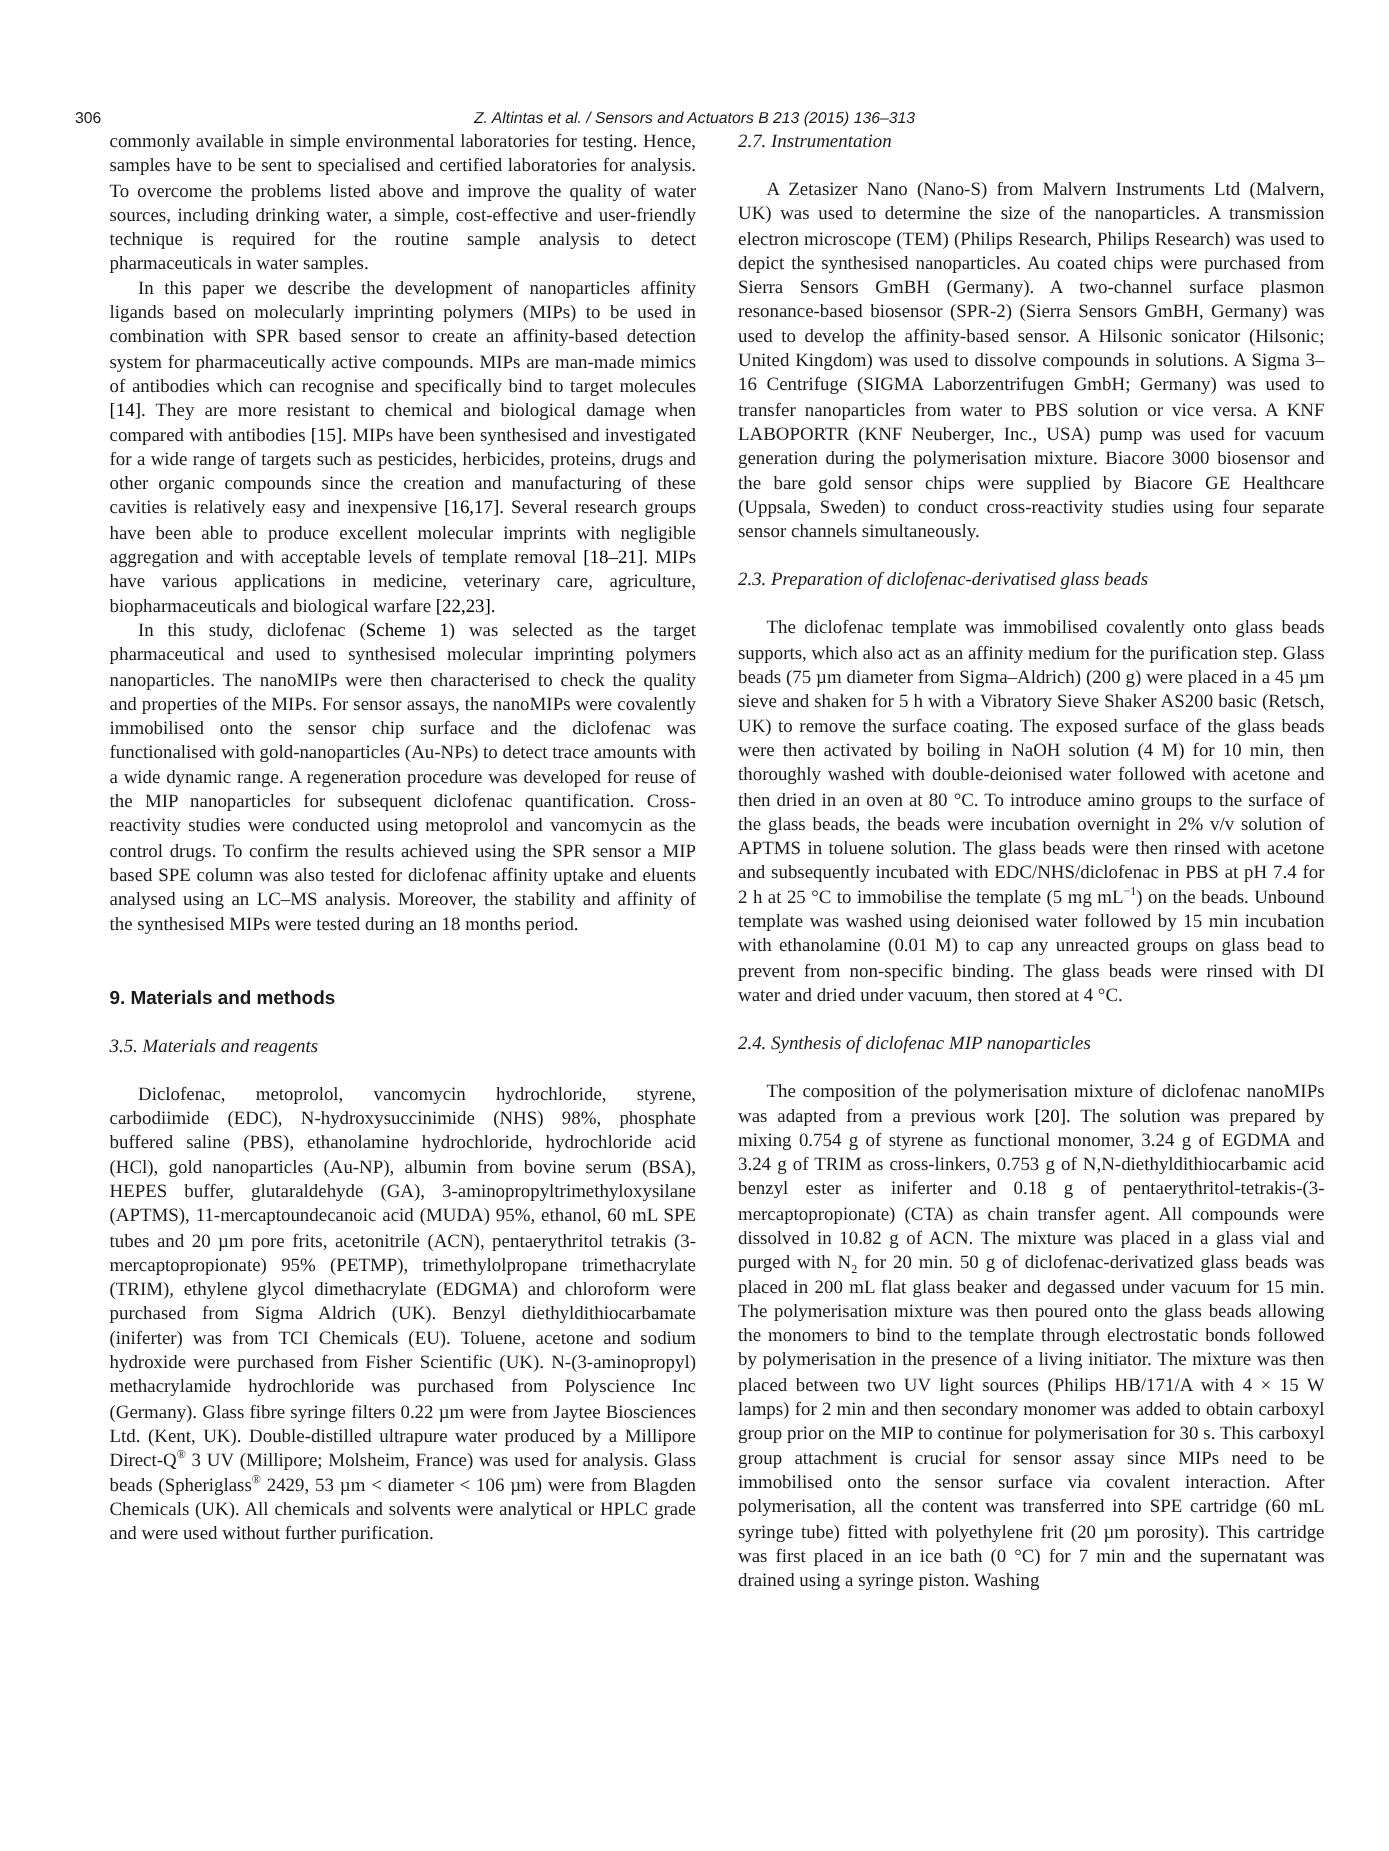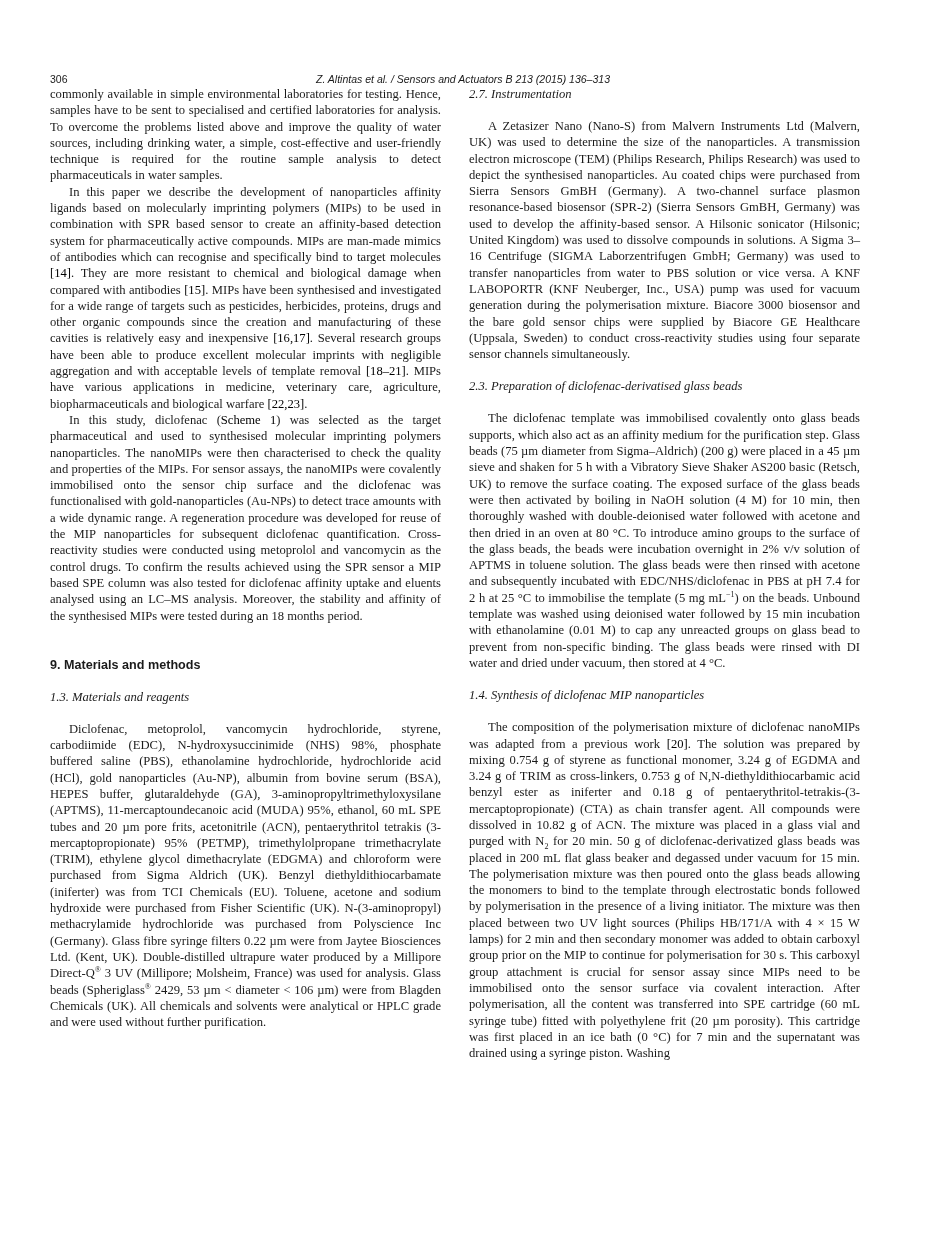--- a/index.html
+++ b/index.html
@@ -3,21 +3,21 @@
 <meta charset="utf-8">
 <style>
   html, body { margin: 0; padding: 0; background: #ffffff; }
   body { width: 926px; height: 1234px; position: relative; overflow: hidden;
          font-family: "Liberation Serif", "DejaVu Serif", serif; color: #1a1a1a; }
   .header { position: absolute; top: 73px; left: 50px; right: 50px; height: 14px;
             font-size: 10.5px; font-family: "Liberation Sans", sans-serif; }
   .page-num { position: absolute; left: 0; top: 0; }
   .running-head { position: absolute; left: 0; right: 0; text-align: center; font-style: italic; }
   .col { position: absolute; top: 86px; width: 391px; font-size: 12.6px; line-height: 16.3px;
-         text-align: justify; hyphens: manual; }
+         text-align: justify; hyphens: manual; margin-left: 23px; }
   .col.left { left: 50px; }
   .col.right { left: 469px; }
   p { margin: 0; text-indent: 19px; }
   p.noindent { text-indent: 0; }
   .ref { color: #000000; }
   h2 { font-family: "Liberation Sans", sans-serif; font-size: 12.6px; font-weight: bold; margin: 0; line-height: 16px; }
   h3 { font-style: italic; font-weight: normal; font-size: 12.6px; margin: 0; line-height: 16px; }
   .sp-h2-before { height: 33px; }
   .sp-h3-before { height: 16px; }
   .sp-after-h3 { height: 16px; }
@@ -32,30 +32,30 @@
   <span class="running-head">Z. Altintas et al. / Sensors and Actuators B 213 (2015) 136–313</span>
 </div>
 
 <div class="col left">
   <p class="noindent">commonly available in simple environmental laboratories for testing. Hence, samples have to be sent to specialised and certified laboratories for analysis. To overcome the problems listed above and improve the quality of water sources, including drinking water, a simple, cost-effective and user-friendly technique is required for the routine sample analysis to detect pharmaceuticals in water samples.</p>
   <p><span>In this paper we describe the development of nanoparticles affinity ligands based on molecularly imprinting polymers (MIPs) to be used in combination with SPR based sensor to create an affinity-based detection system for pharmaceutically active compounds. MIPs are man-made mimics of antibodies which can recognise and specifically bind to target molecules </span><a class="ref">[14]</a><span>. They are more resistant to chemical and biological damage when compared with antibodies </span><a class="ref">[15]</a><span>. MIPs have been synthesised and investigated for a wide range of targets such as pesticides, herbicides, proteins, drugs and other organic compounds since the creation and manufacturing of these cavities is relatively easy and inexpensive </span><a class="ref">[16,17]</a><span>. Several research groups have been able to produce excellent molecular imprints with negligible aggregation and with acceptable levels of template removal </span><a class="ref">[18–21]</a><span>. MIPs have various applications in medicine, veterinary care, agriculture, biopharmaceuticals and biological warfare </span><a class="ref">[22,23]</a><span>.</span></p>
   <p><span>In this study, diclofenac (</span><a class="ref">Scheme 1</a><span>) was selected as the target pharmaceutical and used to synthesised molecular imprinting polymers nanoparticles. The nanoMIPs were then characterised to check the quality and properties of the MIPs. For sensor assays, the nanoMIPs were covalently immobilised onto the sensor chip surface and the diclofenac was functionalised with gold-nanoparticles (Au-NPs) to detect trace amounts with a wide dynamic range. A regeneration procedure was developed for reuse of the MIP nanoparticles for subsequent diclofenac quantification. Cross-reactivity studies were conducted using metoprolol and vancomycin as the control drugs. To confirm the results achieved using the SPR sensor a MIP based SPE column was also tested for diclofenac affinity uptake and eluents analysed using an LC–MS analysis. Moreover, the stability and affinity of the synthesised MIPs were tested during an 18 months period.</span></p>
   <div class="sp-h2-before"></div>
   <h2>9.  Materials and methods</h2>
   <div class="sp-after-h2"></div>
-  <h3>1.3.  Materials and reagents</h3>
+  <h3>3.5.  Materials and reagents</h3>
   <div class="sp-after-h3"></div>
   <p><span>Diclofenac, metoprolol, vancomycin hydrochloride, styrene, carbodiimide (EDC), N-hydroxysuccinimide (NHS) 98%, phosphate buffered saline (PBS), ethanolamine hydrochloride, hydrochloride acid (HCl), gold nanoparticles (Au-NP), albumin from bovine serum (BSA), HEPES buffer, glutaraldehyde (GA), 3-aminopropyltrimethyloxysilane (APTMS), 11-mercaptoundecanoic acid (MUDA) 95%, ethanol, 60 mL SPE tubes and 20 µm pore frits, acetonitrile (ACN), pentaerythritol tetrakis (3-mercaptopropionate) 95% (PETMP), trimethylolpropane trimethacrylate (TRIM), ethylene glycol dimethacrylate (EDGMA) and chloroform were purchased from Sigma Aldrich (UK). Benzyl diethyldithiocarbamate (iniferter) was from TCI Chemicals (EU). Toluene, acetone and sodium hydroxide were purchased from Fisher Scientific (UK). N-(3-aminopropyl) methacrylamide hydrochloride was purchased from Polyscience Inc (Germany). Glass fibre syringe filters 0.22 µm were from Jaytee Biosciences Ltd. (Kent, UK). Double-distilled ultrapure water produced by a Millipore Direct-Q</span><sup>®</sup><span> 3 UV (Millipore; Molsheim, France) was used for analysis. Glass beads (Spheriglass</span><sup>®</sup><span> 2429, 53 µm &lt; diameter &lt; 106 µm) were from Blagden Chemicals (UK). All chemicals and solvents were analytical or HPLC grade and were used without further purification.</span></p>
 </div>
 
 <div class="col right">
   <h3>2.7.  Instrumentation</h3>
   <div class="sp-after-h3"></div>
   <p>A Zetasizer Nano (Nano-S) from Malvern Instruments Ltd (Malvern, UK) was used to determine the size of the nanoparticles. A transmission electron microscope (TEM) (Philips Research, Philips Research) was used to depict the synthesised nanoparticles. Au coated chips were purchased from Sierra Sensors GmBH (Germany). A two-channel surface plasmon resonance-based biosensor (SPR-2) (Sierra Sensors GmBH, Germany) was used to develop the affinity-based sensor. A Hilsonic sonicator (Hilsonic; United Kingdom) was used to dissolve compounds in solutions. A Sigma 3–16 Centrifuge (SIGMA Laborzentrifugen GmbH; Germany) was used to transfer nanoparticles from water to PBS solution or vice versa. A KNF LABOPORTR (KNF Neuberger, Inc., USA) pump was used for vacuum generation during the polymerisation mixture. Biacore 3000 biosensor and the bare gold sensor chips were supplied by Biacore GE Healthcare (Uppsala, Sweden) to conduct cross-reactivity studies using four separate sensor channels simultaneously.</p>
   <div class="sp-h3-before"></div>
   <h3>2.3.  Preparation of diclofenac-derivatised glass beads</h3>
   <div class="sp-after-h3"></div>
   <p><span>The diclofenac template was immobilised covalently onto glass beads supports, which also act as an affinity medium for the purification step. Glass beads (75 µm diameter from Sigma–Aldrich) (200 g) were placed in a 45 µm sieve and shaken for 5 h with a Vibratory Sieve Shaker AS200 basic (Retsch, UK) to remove the surface coating. The exposed surface of the glass beads were then activated by boiling in NaOH solution (4 M) for 10 min, then thoroughly washed with double-deionised water followed with acetone and then dried in an oven at 80 °C. To introduce amino groups to the surface of the glass beads, the beads were incubation overnight in 2% v/v solution of APTMS in toluene solution. The glass beads were then rinsed with acetone and subsequently incubated with EDC/NHS/diclofenac in PBS at pH 7.4 for 2 h at 25 °C to immobilise the template (5 mg mL</span><sup>−1</sup><span>) on the beads. Unbound template was washed using deionised water followed by 15 min incubation with ethanolamine (0.01 M) to cap any unreacted groups on glass bead to prevent from non-specific binding. The glass beads were rinsed with DI water and dried under vacuum, then stored at 4 °C.</span></p>
   <div class="sp-h3-before"></div>
-  <h3>1.4.  Synthesis of diclofenac MIP nanoparticles</h3>
+  <h3>2.4.  Synthesis of diclofenac MIP nanoparticles</h3>
   <div class="sp-after-h3"></div>
   <p><span>The composition of the polymerisation mixture of diclofenac nanoMIPs was adapted from a previous work </span><a class="ref">[20]</a><span>. The solution was prepared by mixing 0.754 g of styrene as functional monomer, 3.24 g of EGDMA and 3.24 g of TRIM as cross-linkers, 0.753 g of N,N-diethyldithiocarbamic acid benzyl ester as iniferter and 0.18 g of pentaerythritol-tetrakis-(3-mercaptopropionate) (CTA) as chain transfer agent. All compounds were dissolved in 10.82 g of ACN. The mixture was placed in a glass vial and purged with N</span><sub>2</sub><span> for 20 min. 50 g of diclofenac-derivatized glass beads was placed in 200 mL flat glass beaker and degassed under vacuum for 15 min. The polymerisation mixture was then poured onto the glass beads allowing the monomers to bind to the template through electrostatic bonds followed by polymerisation in the presence of a living initiator. The mixture was then placed between two UV light sources (Philips HB/171/A with 4 × 15 W lamps) for 2 min and then secondary monomer was added to obtain carboxyl group prior on the MIP to continue for polymerisation for 30 s. This carboxyl group attachment is crucial for sensor assay since MIPs need to be immobilised onto the sensor surface via covalent interaction. After polymerisation, all the content was transferred into SPE cartridge (60 mL syringe tube) fitted with polyethylene frit (20 µm porosity). This cartridge was first placed in an ice bath (0 °C) for 7 min and the supernatant was drained using a syringe piston. Washing</span></p>
 </div>
 
 </body></html>

